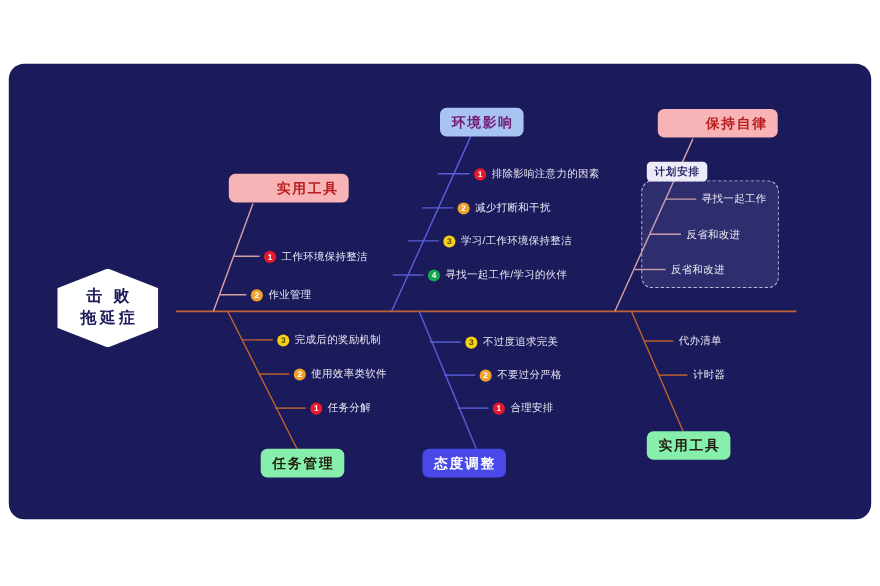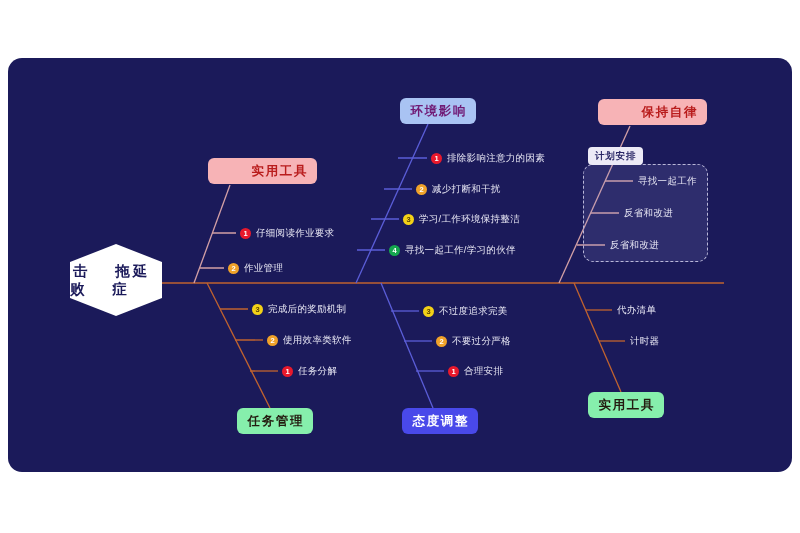--- a/index.html
+++ b/index.html
@@ -26,28 +26,29 @@
   }
   #svg-layer {
     position: absolute;
     left: 0; top: 0;
     width: 784px;
     height: 414px;
   }
   
   .head {
     position: absolute;
-    left: 62px;
+    left: 44px;
     top: 186px;
     width: 92px;
     height: 72px;
     background: #ffffff;
     -webkit-clip-path: polygon(50% 0%, 100% 25%, 100% 75%, 50% 100%, 0% 75%, 0% 25%);
     clip-path: polygon(50% 0%, 100% 25%, 100% 75%, 50% 100%, 0% 75%, 0% 25%);
     display: flex;
+    flex-direction: column;
     align-items: center;
     justify-content: center;
     gap: 2px;
   }
   .head span {
     color: #1b1a5a;
     font-size: 14.5px;
     font-weight: bold;
     letter-spacing: 3px;
     text-indent: 3px;
@@ -184,31 +185,31 @@
   </div>
 
   <div class="cat pink" style="left:590px; top:41px;">
     <span>保持自律</span>
   </div>
 
   <div class="cat orange" style="left:229px; top:350px;">
     <span>任务管理</span>
   </div>
 
-  <div class="cat indigo" style="left:394px; top:350px;font-family:Liberation Serif, serif;">
+  <div class="cat indigo" style="left:376px; top:350px;font-family:Liberation Serif, serif;">
     <span>态度调整</span>
   </div>
 
   <div class="cat orange" style="left:580px; top:334px;">
     <span>实用工具</span>
   </div>
 
   <div class="leaf" style="left:232px; top:169px;">
     <span class="badge b1">1</span>
-    <span class="leaf-label">仔细阅读作业要求</span>
+    <span class="leaf-label">工作环境保持整洁</span>
   </div>
   <div class="leaf" style="left:220px; top:204px;">
     <span class="badge b2">2</span>
     <span class="leaf-label">作业管理</span>
   </div>
 
   <div class="leaf" style="left:423px; top:94px;">
     <span class="badge b1">1</span>
     <span class="leaf-label">排除影响注意力的因素</span>
   </div>

